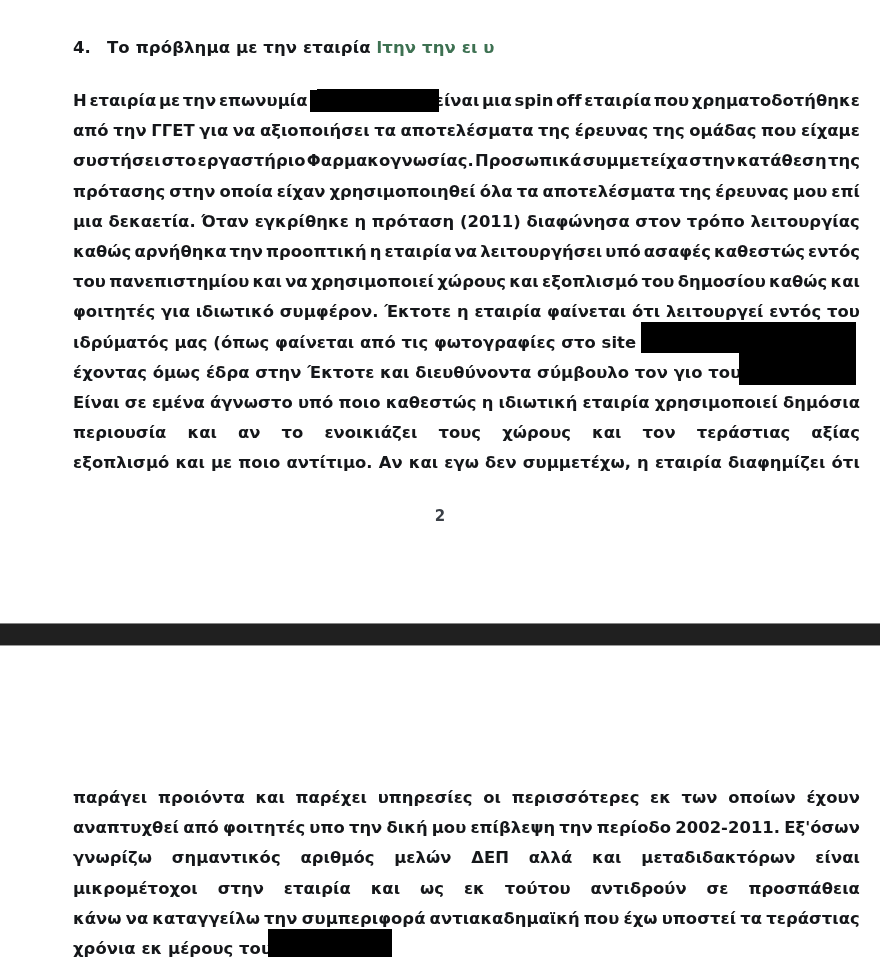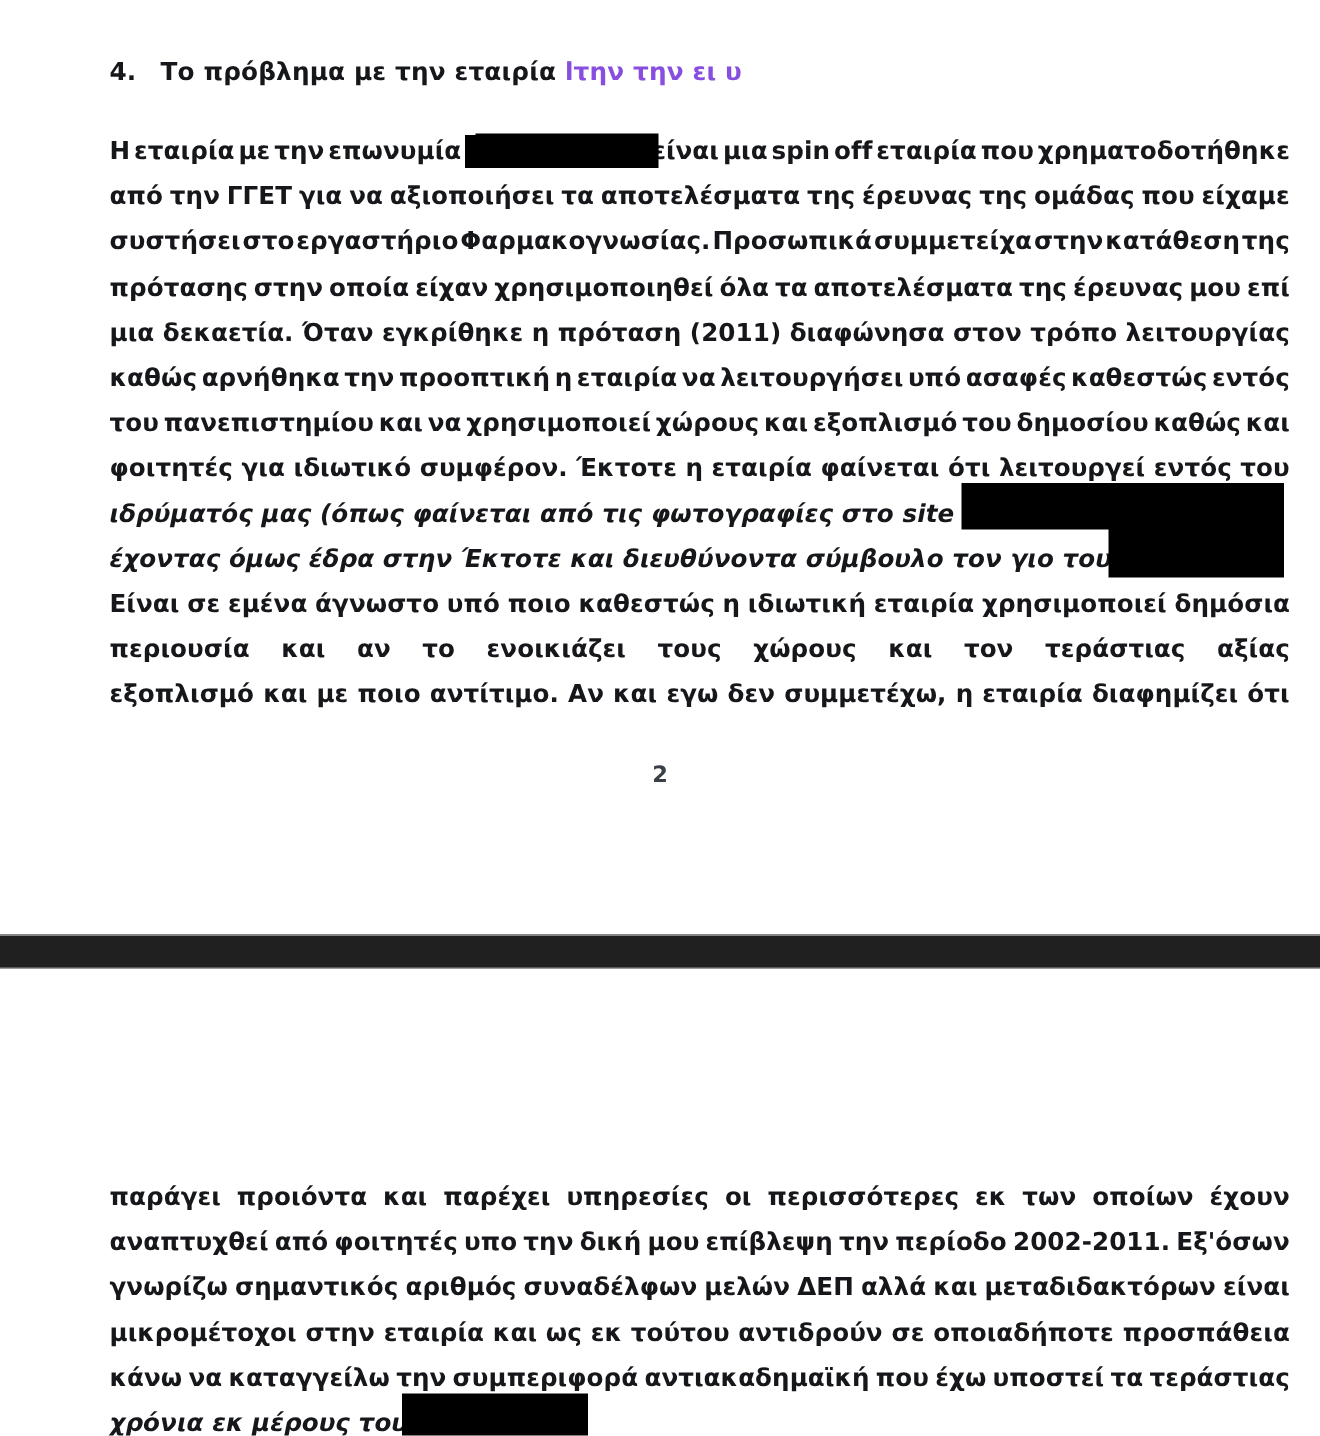--- a/index.html
+++ b/index.html
@@ -53,21 +53,21 @@
   .heading-num {
     width: 34px;
     flex: 0 0 34px;
     font-weight: bold;
   }
   .heading-text {
     flex: 1 1 auto;
     font-weight: bold;
   }
   .heading-text .faded {
-    color: #6d28d9;
+    color: #14532d;
     opacity: 0.82;
   }
 
   
   .body-block {
     position: absolute;
     left: 73px;
     width: 787px;
     font-size: 16.4px;
     font-weight: bold;
@@ -84,21 +84,20 @@
   .jline {
     display: flex;
     justify-content: space-between;
     align-items: baseline;
     height: 30.2px;
     line-height: 30.2px;
     white-space: pre;
   }
   .jline.flush-left {
     justify-content: flex-start;
-    font-style: italic;
   }
   .jline .w {
     white-space: pre;
   }
   .jline .redact-inline {
     display: inline-block;
     background: #000000;
     height: 22px;
     vertical-align: middle;
     align-self: center;
@@ -220,23 +219,23 @@
   <div class="scan-separator"></div>
 
   <div class="scan-page scan-page-bottom"></div>
 
   <div class="body-block para-2">
 
     <div class="jline"><span class="w">παράγει</span><span class="w">προιόντα</span><span class="w">και</span><span class="w">παρέχει</span><span class="w">υπηρεσίες</span><span class="w">οι</span><span class="w">περισσότερες</span><span class="w">εκ</span><span class="w">των</span><span class="w">οποίων</span><span class="w">έχουν</span></div>
 
     <div class="jline"><span class="w">αναπτυχθεί</span><span class="w">από</span><span class="w">φοιτητές</span><span class="w">υπο</span><span class="w">την</span><span class="w">δική</span><span class="w">μου</span><span class="w">επίβλεψη</span><span class="w">την</span><span class="w">περίοδο</span><span class="w">2002-2011.</span><span class="w">Εξ'όσων</span></div>
 
-    <div class="jline"><span class="w">γνωρίζω</span><span class="w">σημαντικός</span><span class="w">αριθμός</span><span class="w">συναδέλφων</span><span class="w">μελών</span><span class="w">ΔΕΠ</span><span class="w">αλλά</span><span class="w">και</span><span class="w">μεταδιδακτόρων</span><span class="w">είναι</span></div>
-
-    <div class="jline"><span class="w">μικρομέτοχοι</span><span class="w">στην</span><span class="w">εταιρία</span><span class="w">και</span><span class="w">ως</span><span class="w">εκ</span><span class="w">τούτου</span><span class="w">αντιδρούν</span><span class="w">σε</span><span class="w">οποιαδήποτε</span><span class="w">προσπάθεια</span></div>
+    <div class="jline"><span class="w">γνωρίζω</span><span class="w">σημαντικός</span><span class="w">αριθμός</span><span class="w">μελών</span><span class="w">ΔΕΠ</span><span class="w">αλλά</span><span class="w">και</span><span class="w">μεταδιδακτόρων</span><span class="w">είναι</span></div>
+
+    <div class="jline"><span class="w">μικρομέτοχοι</span><span class="w">στην</span><span class="w">εταιρία</span><span class="w">και</span><span class="w">ως</span><span class="w">εκ</span><span class="w">τούτου</span><span class="w">αντιδρούν</span><span class="w">σε</span><span class="w">προσπάθεια</span></div>
 
     <div class="jline"><span class="w">κάνω</span><span class="w">να</span><span class="w">καταγγείλω</span><span class="w">την</span><span class="w">συμπεριφορά</span><span class="w">αντιακαδημαϊκή</span><span class="w">που</span><span class="w">έχω</span><span class="w">υποστεί</span><span class="w">τα</span><span class="w">τεράστιας</span></div>
 
     <div class="jline flush-left"><span class="w">χρόνια εκ μέρους του</span></div>
 
   </div>
 
   <div class="redaction" id="redaction-company-name"></div>
   <div class="redaction" id="redaction-name-bottom"></div>
 

